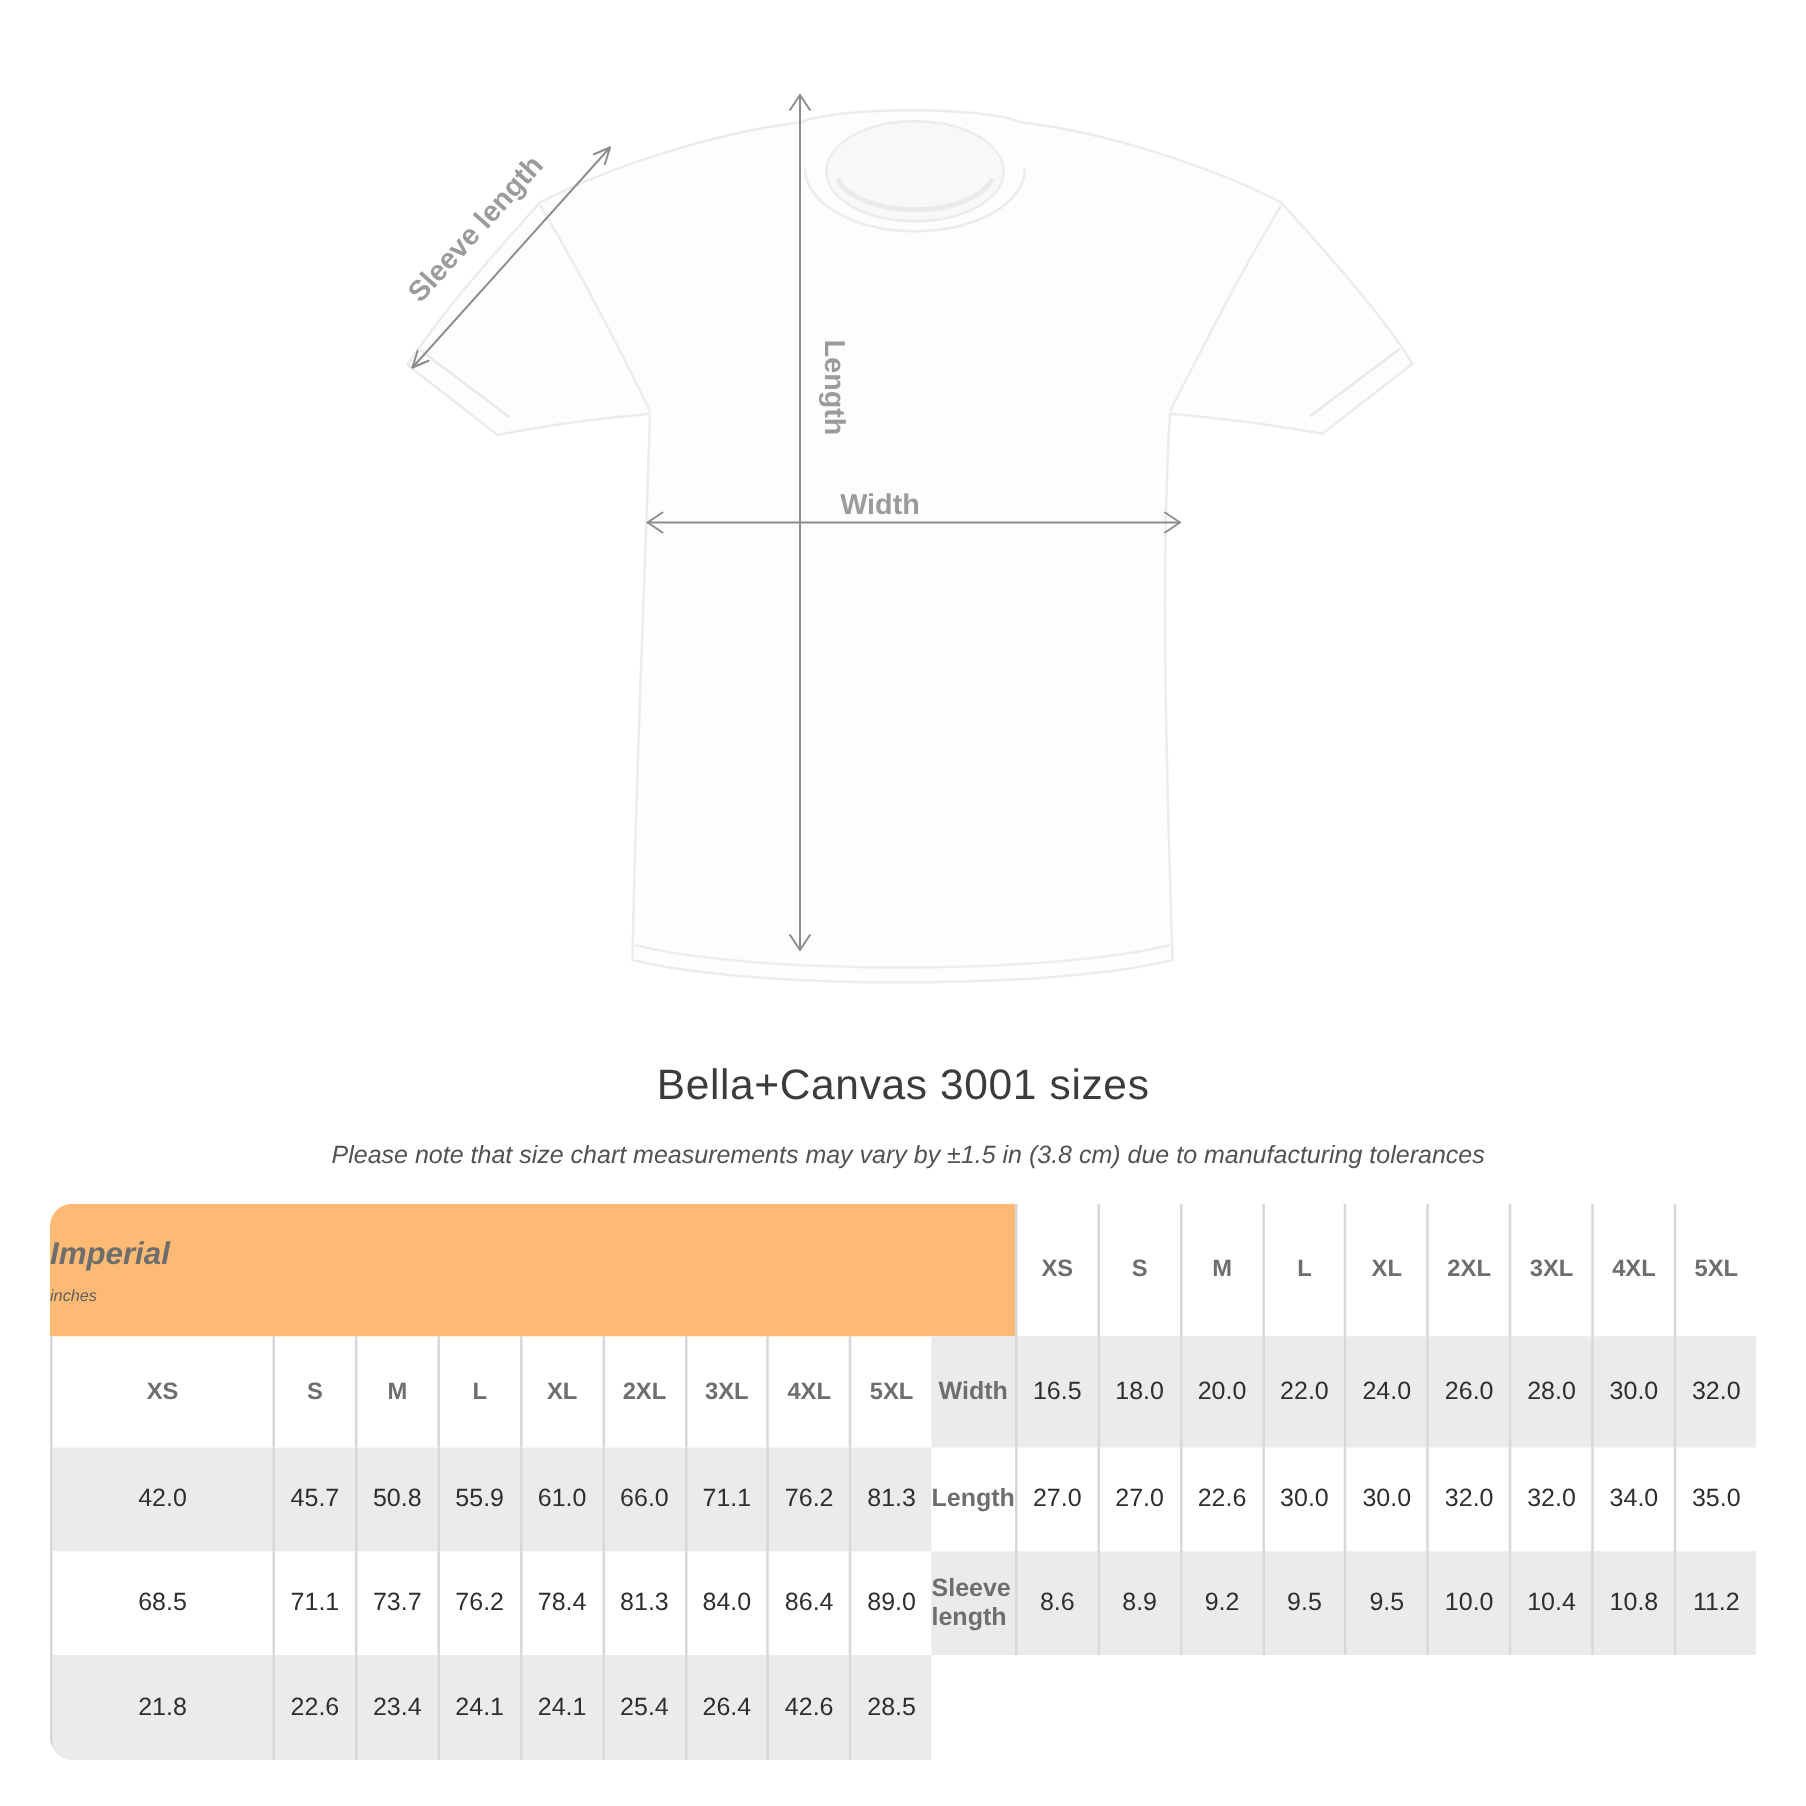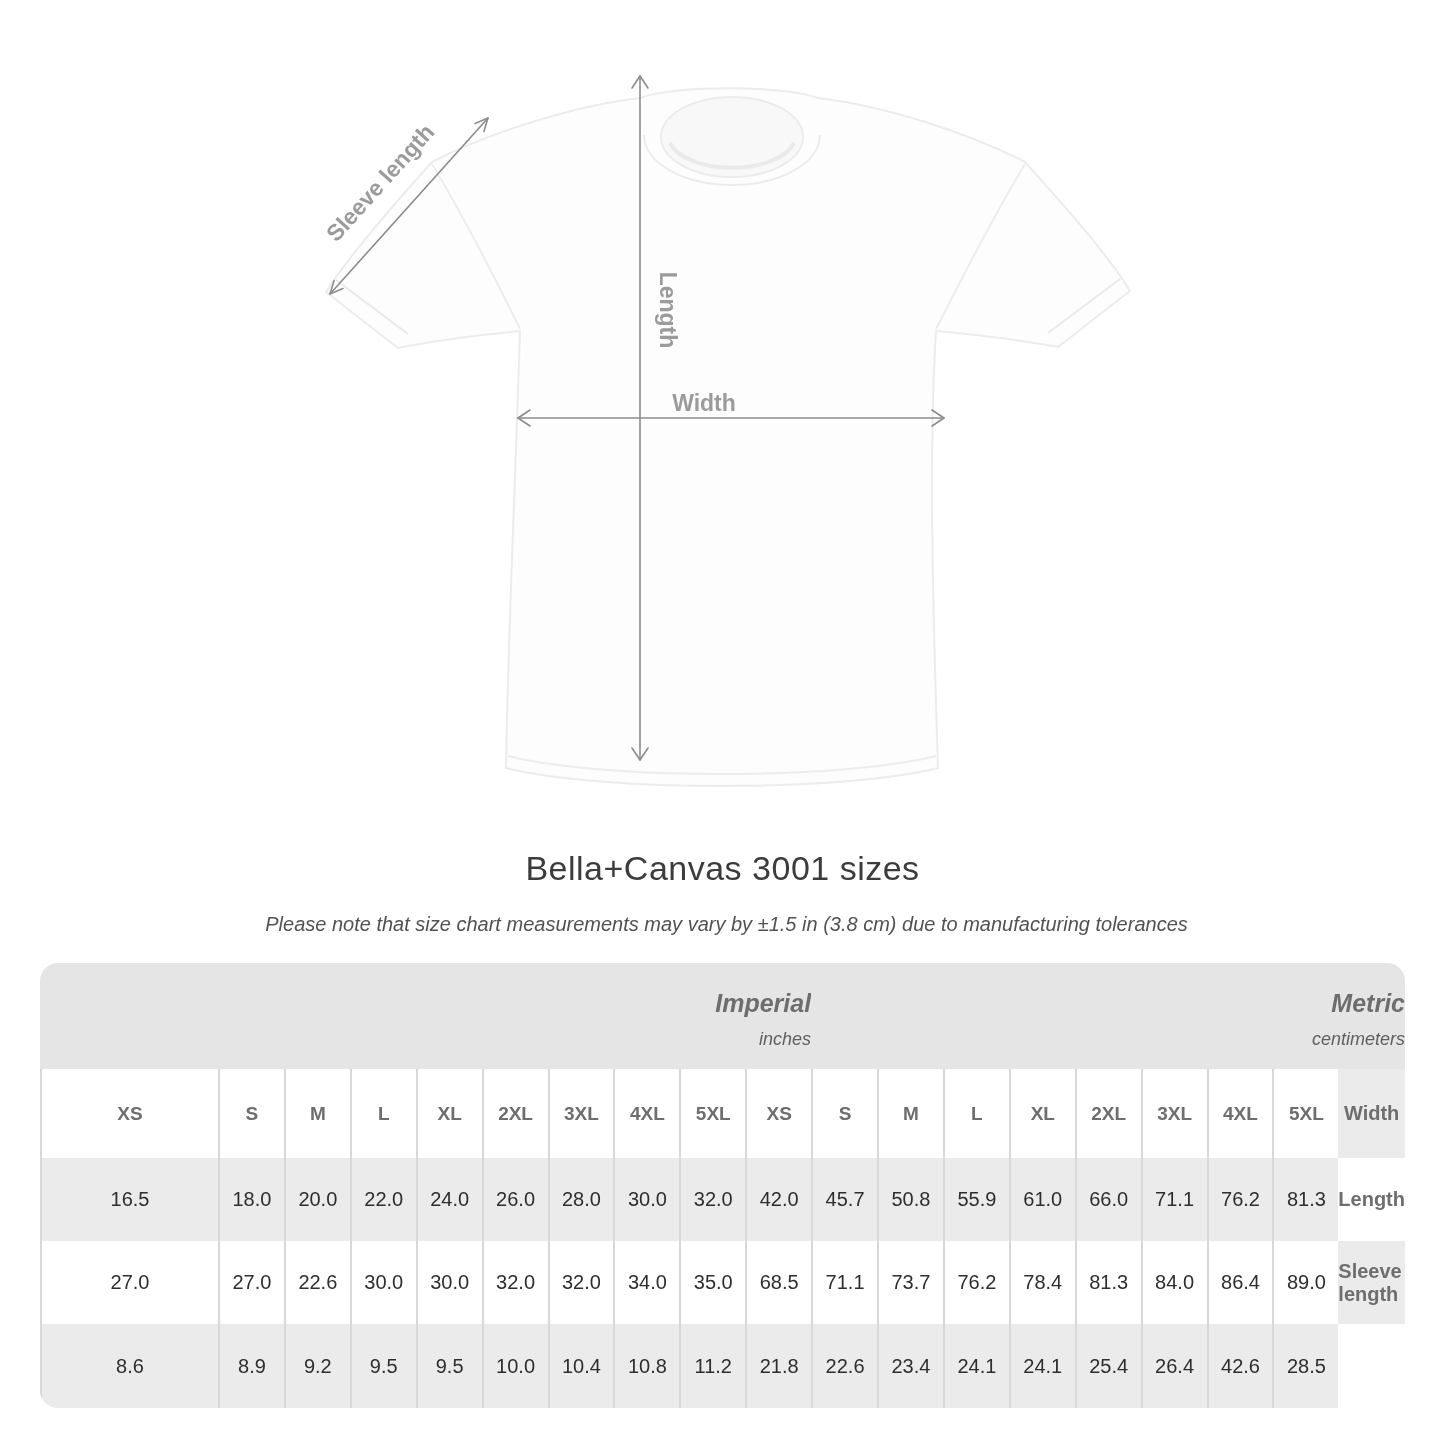--- a/index.html
+++ b/index.html
@@ -19,26 +19,26 @@
     position:absolute;top:913px;left:4px;width:100%;text-align:center;
     font-size:20px;font-style:italic;color:#525252;
   }
   
   .tbl{
     position:absolute;left:40px;top:963px;width:1365px;
     display:grid;grid-template-columns:178px repeat(18,1fr);
     grid-template-rows:106px 89px 83px 83px 84px;
     border-radius:18px;overflow:hidden;
   }
-  .sec{grid-row:1;background:#e5e5e5;display:flex;flex-direction:column;
-       align-items:flex-end;justify-content:flex-start;padding-top:26px;box-sizing:border-box;}
+  .sec{grid-row:1;background:#fdba74;display:flex;flex-direction:column;
+       align-items:flex-start;justify-content:flex-start;padding-top:26px;box-sizing:border-box;}
   .sec-imperial{grid-column:1 / span 10;}
   .sec-metric{grid-column:11 / span 9;}
   .sec-title{font-size:25px;font-weight:bold;font-style:italic;color:#6d6d6d;}
-  .sec-unit{font-size:18px;font-style:italic;color:#5f5f5f;margin-top:11px;}
+  .sec-unit{font-size:13px;font-style:italic;color:#5f5f5f;margin-top:11px;}
   .cell{display:flex;align-items:center;justify-content:center;
         font-size:20px;color:#2e2e2e;box-sizing:border-box;}
   .head{font-weight:bold;color:#6e6e6e;font-size:19px;}
   .rowlab{font-weight:bold;color:#6e6e6e;font-size:20px;}
   .gray{background:#ebebeb;}
   .sep{border-left:2px solid #d8d8d8;}
 </style>
 </head>
 <body>
 
@@ -99,24 +99,20 @@
 </svg>
 
 <div class="page-title">Bella+Canvas 3001 sizes</div>
 <div class="page-subtitle">Please note that size chart measurements may vary by ±1.5 in (3.8 cm) due to manufacturing tolerances</div>
 
 <div class="tbl">
 
   <div class="sec sec-imperial">
     <div class="sec-title">Imperial</div>
     <div class="sec-unit">inches</div>
-  </div>
-  <div class="sec sec-metric">
-    <div class="sec-title">Metric</div>
-    <div class="sec-unit">centimeters</div>
   </div>
 
   <div class="cell head sep">XS</div>
   <div class="cell head sep">S</div>
   <div class="cell head sep">M</div>
   <div class="cell head sep">L</div>
   <div class="cell head sep">XL</div>
   <div class="cell head sep">2XL</div>
   <div class="cell head sep">3XL</div>
   <div class="cell head sep">4XL</div>

